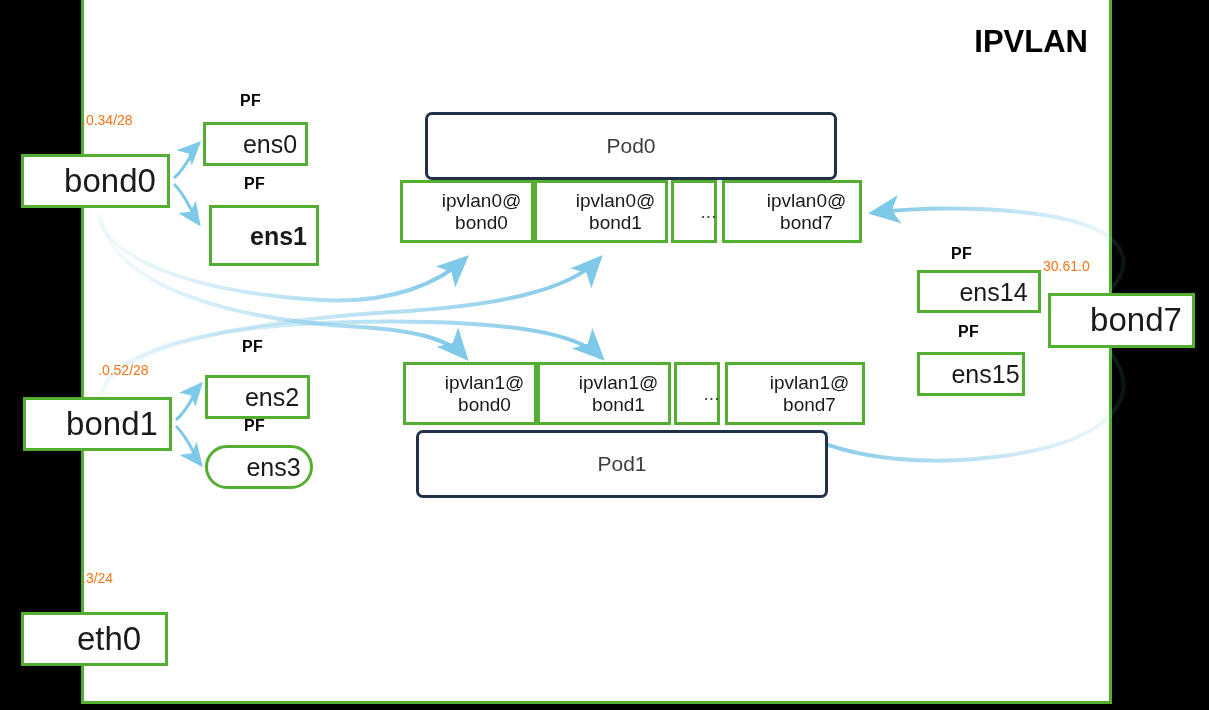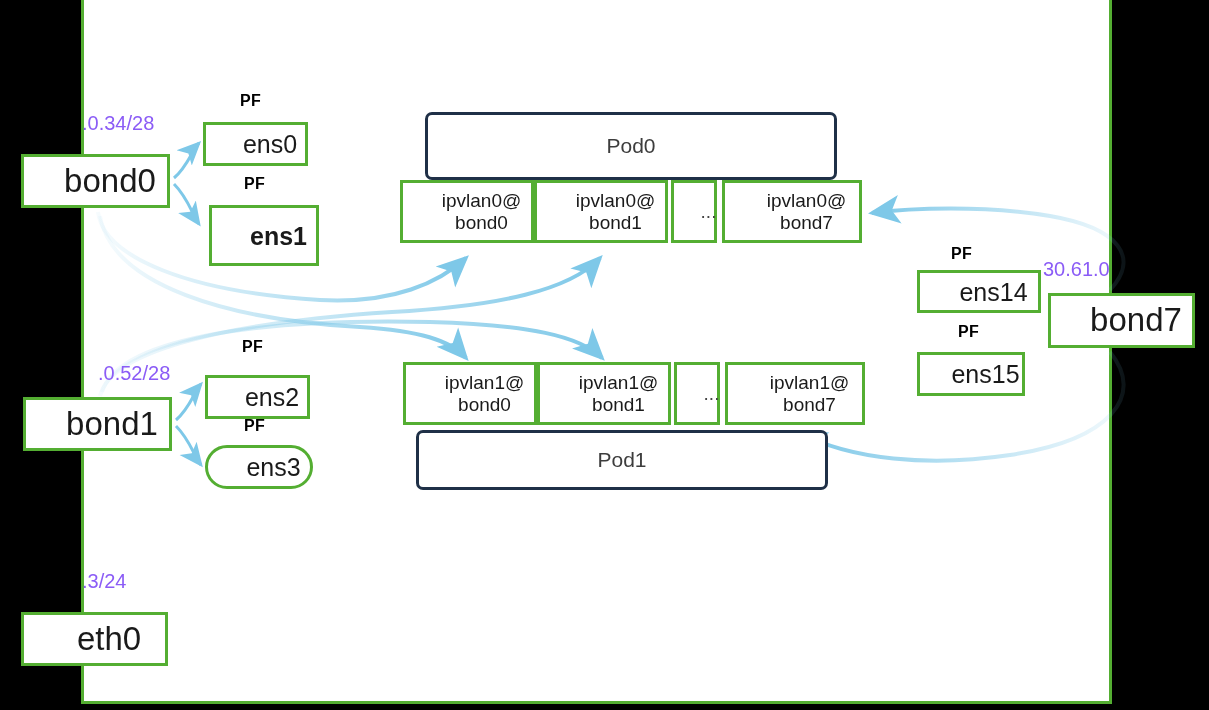--- a/index.html
+++ b/index.html
@@ -24,21 +24,21 @@
         border:3px solid #54AE32;display:flex;align-items:center;
         justify-content:center;text-align:center;color:#1a1a1a;
         line-height:1.12;padding-left:29px;}
 
   
   .pod{position:absolute;box-sizing:border-box;background:#ffffff;
        border:3px solid #1F3047;border-radius:7px;display:flex;
        align-items:center;justify-content:center;color:#3d3d3d;
        font-size:21px;}
 
-  .iplabel{position:absolute;color:#8b5cf6;font-size:20px;white-space:nowrap;}
+  .iplabel{position:absolute;color:#f97316;font-size:14px;white-space:nowrap;}
   .pf{position:absolute;font-weight:bold;font-size:16px;color:#000;
       letter-spacing:.3px;}
 
   .bond{font-size:33px;}
   .ens{font-size:25px;}
   .ipv{font-size:19px;}
   .dots{font-size:19px;color:#444;}
 </style>
 </head>
 <body>
@@ -76,20 +76,21 @@
 
     <path d="M100,396 C112,348 236,322 392,312 C500,306 570,290 600,258" fill="none" stroke="url(#fadeR)" stroke-width="4" marker-end="url(#ah)"></path>
 
     <path d="M102,392 C118,340 250,318 430,322 C530,325 580,336 602,358" fill="none" stroke="url(#fadeR)" stroke-width="4" marker-end="url(#ah)"></path>
 
     <path d="M1110,290 C1140,258 1120,228 1050,216 C985,205 910,208 872,213" fill="none" stroke="url(#fadeL)" stroke-width="4" marker-end="url(#ah)"></path>
 
     <path d="M1110,352 C1146,396 1110,440 1010,455 C930,467 850,460 798,432" fill="none" stroke="url(#fadeL)" stroke-width="4" marker-end="url(#ah)"></path>
   </svg>
 
+  <div class="title" style="right:121px;top:24px;font-size:31px;">IPVLAN</div>
 
   <div class="iplabel" style="left:82px;top:112px;">.0.34/28</div>
   <div class="gbox bond" style="left:21px;top:154px;width:149px;height:54px;">bond0</div>
 
   <div class="pf" style="left:240px;top:92px;">PF</div>
   <div class="gbox ens" style="left:203px;top:122px;width:105px;height:44px;">ens0</div>
 
   <div class="pf" style="left:244px;top:175px;">PF</div>
   <div class="gbox ens" style="left:209px;top:205px;width:110px;height:61px;font-weight:bold;">ens1</div>
 
@@ -128,21 +129,21 @@
   <div class="gbox ipv" style="left:537px;top:362px;width:134px;height:63px;flex-direction:column;">
     <span>ipvlan1@</span>
     <span>bond1</span>
   </div>
   <div class="gbox dots" style="left:674px;top:362px;width:46px;height:63px;">...</div>
   <div class="gbox ipv" style="left:725px;top:362px;width:140px;height:63px;flex-direction:column;">
     <span>ipvlan1@</span>
     <span>bond7</span>
   </div>
 
-  <div class="pod" style="left:416px;top:430px;width:412px;height:60px;">Pod1</div>
+  <div class="pod" style="left:416px;top:430px;width:412px;height:68px;">Pod1</div>
 
   <div class="iplabel" style="left:1043px;top:258px;">30.61.0</div>
   <div class="gbox bond" style="left:1048px;top:293px;width:147px;height:55px;">bond7</div>
 
   <div class="pf" style="left:951px;top:245px;">PF</div>
   <div class="gbox ens" style="left:917px;top:270px;width:124px;height:43px;">ens14</div>
 
   <div class="pf" style="left:958px;top:323px;">PF</div>
   <div class="gbox ens" style="left:917px;top:352px;width:108px;height:44px;">ens15</div>
 

